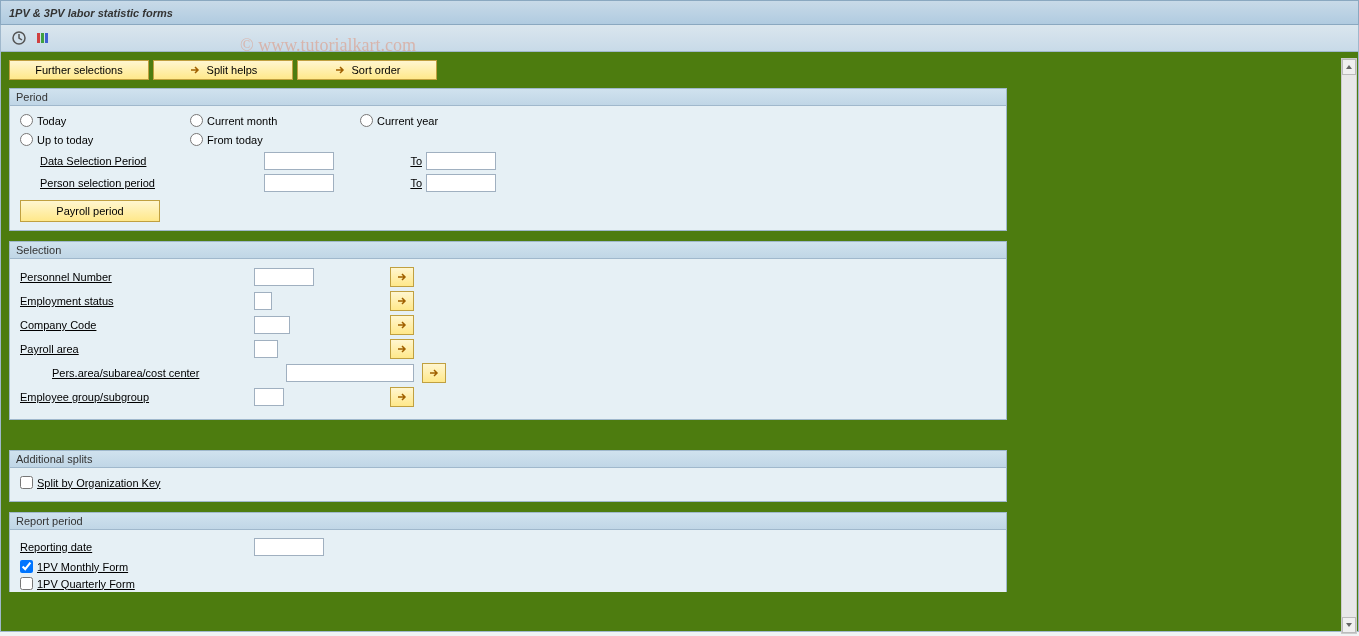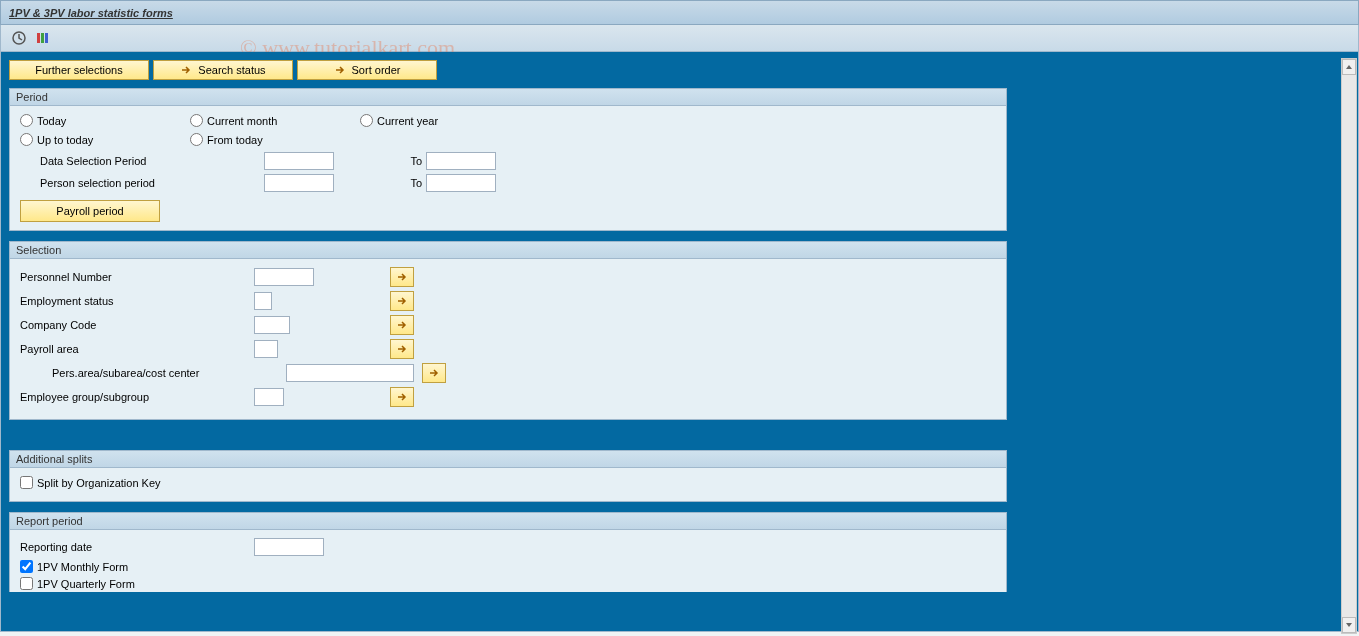--- a/index.html
+++ b/index.html
@@ -17,41 +17,40 @@
       position: relative;
     }
     .title-bar {
       background: linear-gradient(to bottom, #c8dae8, #b0cbe0);
       border: 1px solid #8aa8c0;
       padding: 4px 8px;
       font-weight: bold;
       font-style: italic;
       font-size: 13px;
       color: #333;
-      text-decoration: underline;
     }
     .toolbar {
       background: linear-gradient(to bottom, #dae6ee, #c8dae8);
       border: 1px solid #a0b8cc;
       border-top: none;
       padding: 4px 8px;
       display: flex;
       align-items: center;
       gap: 4px;
     }
     .toolbar-icon {
       display: inline-flex;
       align-items: center;
       justify-content: center;
       width: 20px;
       height: 18px;
       cursor: pointer;
     }
     .content-area {
-      background: #0369a1;
+      background: #4d7c0f;
       border: 1px solid #a0b8cc;
       border-top: none;
       padding: 8px;
       height: calc(100% - 56px);
       overflow-y: auto;
       position: relative;
     }
     .button-row {
       display: flex;
       gap: 4px;
@@ -109,20 +108,21 @@
     }
     .radio-item input[type="radio"] {
       width: 13px;
       height: 13px;
     }
     .field-row {
       display: flex;
       align-items: center;
       margin-bottom: 4px;
       gap: 4px;
+      text-decoration: underline;
     }
     .field-label {
       display: inline-block;
     }
     input[type="text"] {
       border: 1px solid #a0b0c0;
       background: #fff;
       height: 18px;
       padding: 0 3px;
     }
@@ -167,21 +167,21 @@
       cursor: pointer;
     }
     .scroll-down {
       position: absolute;
       bottom: 0;
     }
     .watermark {
       position: absolute;
       top: 35px;
       left: 240px;
-      font-size: 22px;
+      font-size: 18px;
       color: rgba(232, 120, 80, 0.4);
       pointer-events: none;
       font-family: Georgia, serif;
     }
   </style>
 </head>
 <body>
 
 <div class="title-bar">
   <span>1PV &amp; 3PV labor statistic forms</span>
@@ -210,21 +210,21 @@
   <div class="button-row">
     <button class="yellow-btn">
       <span>Further selections</span>
     </button>
     <button class="yellow-btn">
       <span class="arrow-icon">
         <svg width="12" height="12" viewBox="0 0 12 12">
             <path d="M2 6 L9 6 M6 3 L9 6 L6 9" stroke="#a06000" stroke-width="1.5" fill="none"></path>
           </svg>
       </span>
-      <span>Search status</span>
+      <span>Split helps</span>
     </button>
     <button class="yellow-btn">
       <span class="arrow-icon">
         <svg width="12" height="12" viewBox="0 0 12 12">
             <path d="M2 6 L9 6 M6 3 L9 6 L6 9" stroke="#a06000" stroke-width="1.5" fill="none"></path>
           </svg>
       </span>
       <span>Sort order</span>
     </button>
   </div>

